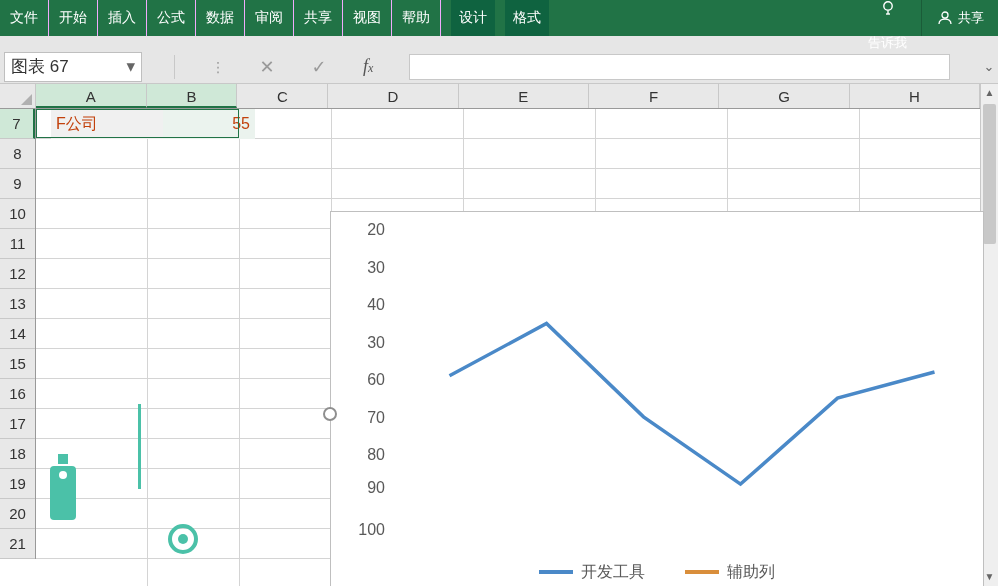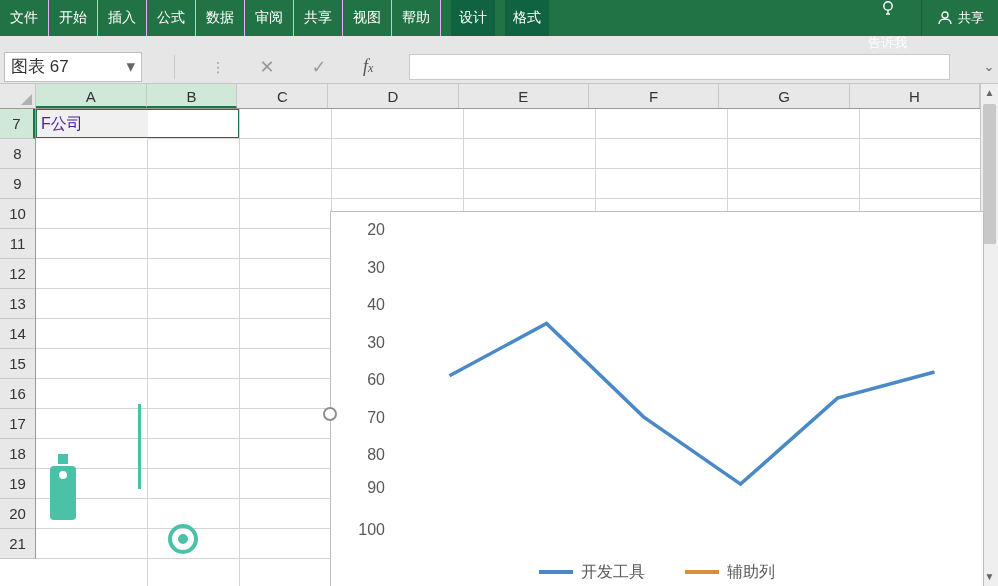--- a/index.html
+++ b/index.html
@@ -31,21 +31,21 @@
   .sheet { position: relative; background: #fff; height: calc(586px - 36px - 14px - 34px); }
   .selectall { position: absolute; left: 0; top: 0; width: 36px; height: 25px; background: #e8e8e8; border-right: 1px solid #c8c8c8; border-bottom: 1px solid #999; }
   .selectall::after { content: ""; position: absolute; right: 3px; bottom: 3px; width: 0; height: 0; border-left: 11px solid transparent; border-bottom: 11px solid #b0b0b0; }
   .colheaders { position: absolute; left: 36px; top: 0; right: 18px; height: 25px; display: flex; background: #e8e8e8; border-bottom: 1px solid #999; }
   .colheaders .ch { border-right: 1px solid #c8c8c8; text-align: center; line-height: 25px; font-size: 15px; color: #333; cursor: pointer; }
   .rowheaders { position: absolute; left: 0; top: 25px; width: 36px; background: #e8e8e8; border-right: 1px solid #999; }
   .rowheaders .rh { height: 30px; border-bottom: 1px solid #c8c8c8; text-align: center; line-height: 30px; font-size: 15px; color: #333; cursor: pointer; }
   .gridcells { position: absolute; left: 36px; top: 25px; right: 18px; bottom: 0; }
   .gridcells .col-line { position: absolute; top: 0; bottom: 0; border-right: 1px solid #d4d4d4; }
   .gridcells .row-line { position: absolute; left: 0; right: 0; border-bottom: 1px solid #d4d4d4; }
-  .cell { position: absolute; padding: 0 5px; line-height: 30px; font-size: 16px; color: #4c1d95; }
+  .cell { position: absolute; padding: 0 5px; line-height: 30px; font-size: 16px; color: #c2410c; margin-left: 15px; }
   .cell.right { text-align: right; }
   .sel-border { position: absolute; border: 1px solid #217346; pointer-events: none; }
   .hl-colhead { background: #cfe8d7 !important; border-bottom: 2px solid #217346 !important; }
   .hl-rowhead { background: #cfe8d7 !important; border-right: 2px solid #217346 !important; }
   .cell.selA { background: #f0f0f0; }
   .cell.selB { background: #ebf3ee; }
 
   .vscroll { position: absolute; right: 0; top: 0; width: 18px; bottom: 0; background: #efefef; border-left: 1px solid #c8c8c8; }
   .vscroll .up, .vscroll .down { position: absolute; left: 0; right: 0; height: 18px; text-align: center; line-height: 18px; color: #666; cursor: pointer; font-size: 10px; }
   .vscroll .up { top: 0; }
@@ -172,20 +172,21 @@
       <div class="row-line" style="top: 209px;"></div>
       <div class="row-line" style="top: 239px;"></div>
       <div class="row-line" style="top: 269px;"></div>
       <div class="row-line" style="top: 299px;"></div>
       <div class="row-line" style="top: 329px;"></div>
       <div class="row-line" style="top: 359px;"></div>
       <div class="row-line" style="top: 389px;"></div>
       <div class="row-line" style="top: 419px;"></div>
       <div class="row-line" style="top: 449px;"></div>
       <div class="cell selA" style="left: 0px; top: 0px; width: 112px; height: 30px;">F公司</div>
+      <div class="cell right selB" style="left: 112px; top: 0px; width: 92px; height: 30px;">55</div>
       <div class="sel-border" style="left: 0px; top: 0px; width: 203px; height: 29px;"></div>
     </div>
   <div class="vscroll">
     <div class="up">▲</div>
     <div class="thumb"></div>
     <div class="down">▼</div>
   </div>
 
   <div class="bottle" style="left:50px; top:370px;">
     <div class="cap"></div>

